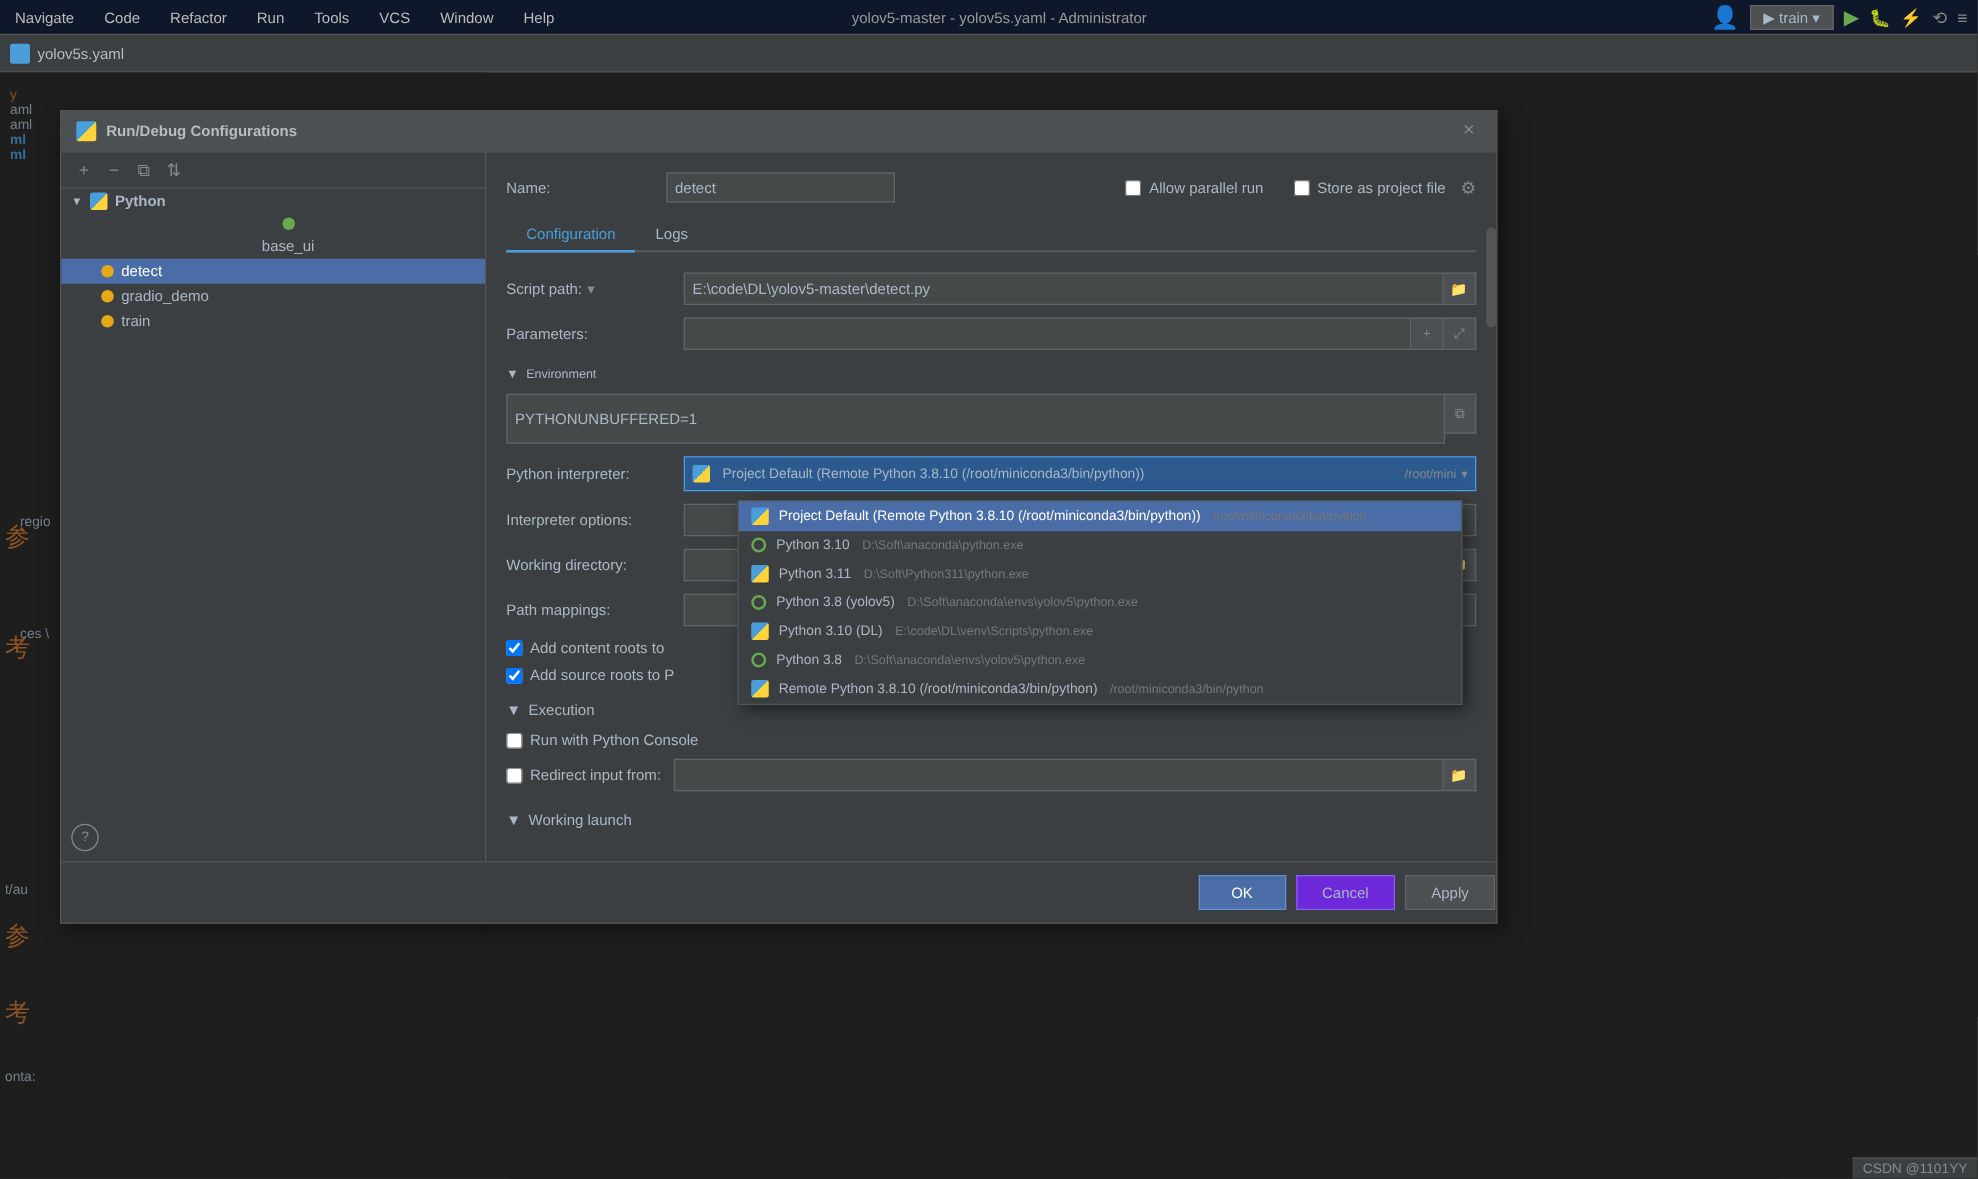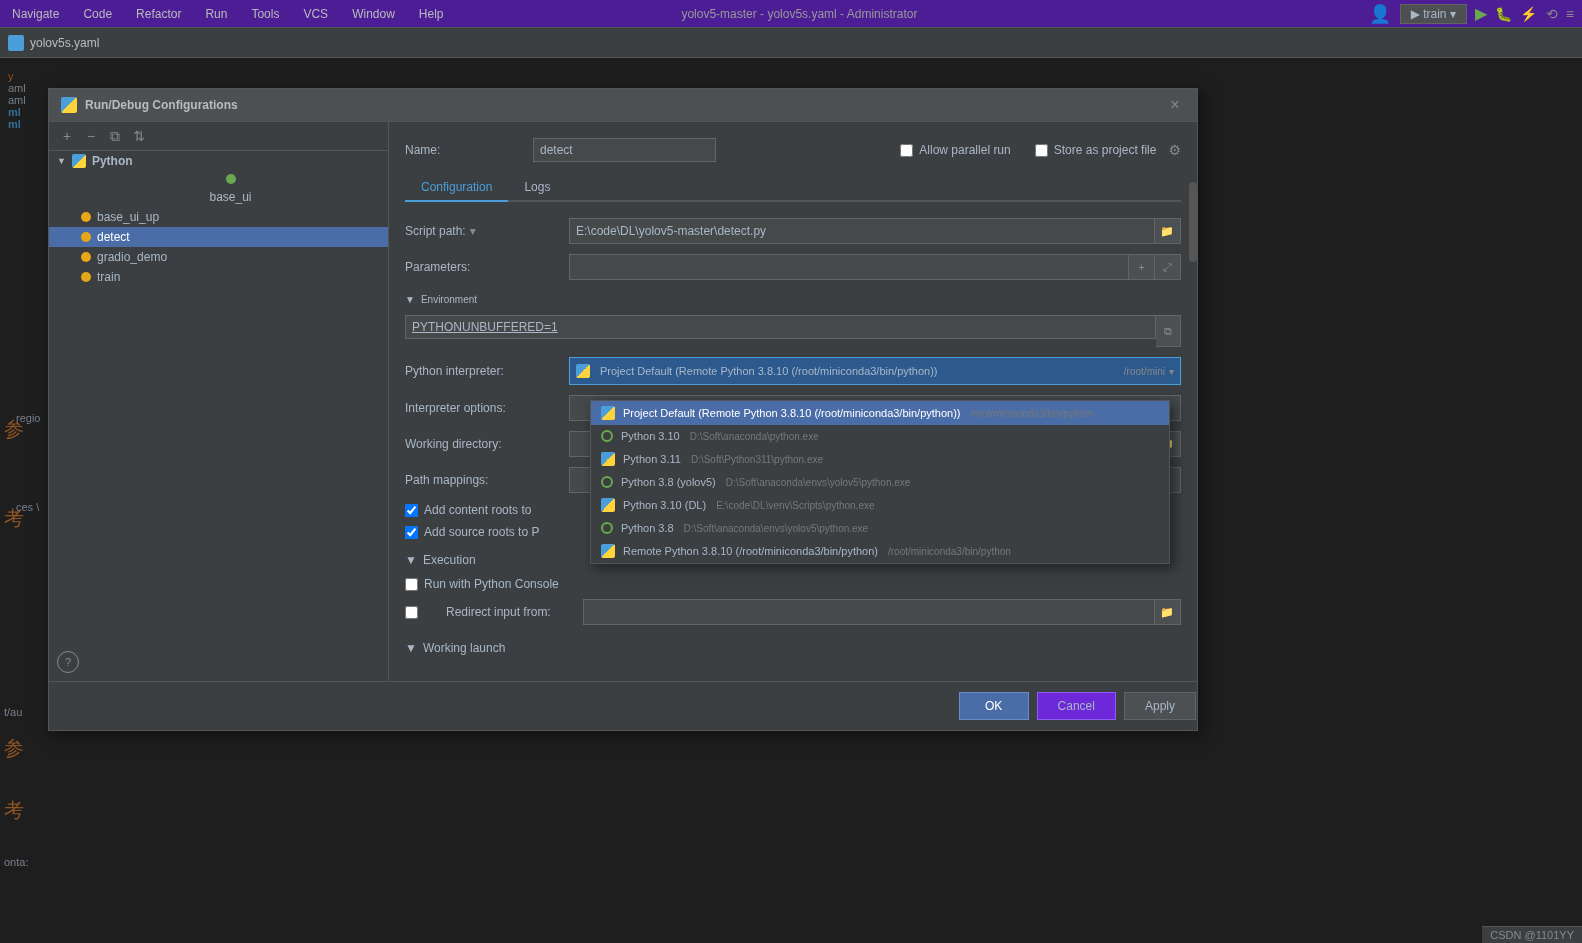--- a/index.html
+++ b/index.html
@@ -9,21 +9,21 @@
       background: #2b2b2b;
       color: #a9b7c6;
       width: 1582px;
       height: 943px;
       overflow: hidden;
       position: relative;
     }
 
     
     .menu-bar {
-      background: #4c1d95;
+      background: #0f172a;
       height: 28px;
       display: flex;
       align-items: center;
       padding: 0 8px;
       border-bottom: 1px solid #555;
       gap: 16px;
     }
     .menu-item {
       color: #bbbbbb;
       font-size: 12px;
@@ -253,21 +253,21 @@
     .tab-btn.active {
       color: #4a9eda;
       border-bottom: 2px solid #4a9eda;
     }
 
     
     .section-row {
       display: flex;
       align-items: center;
       margin-bottom: 10px;
-      gap: 24px;
+      gap: 2px;
     }
     .section-label {
       color: #a9b7c6;
       font-size: 12px;
       width: 140px;
       flex-shrink: 0;
     }
     .section-input {
       flex: 1;
       background: #45494a;
@@ -318,25 +318,24 @@
     }
     .collapsible-header span { font-size: 10px; }
 
     .env-textarea {
       width: 100%;
       background: #45494a;
       border: 1px solid #646464;
       color: #a9b7c6;
       font-size: 12px;
       padding: 4px 6px;
-      height: 24px;
+      height: 40px;
       outline: none;
       resize: none;
       position: relative;
-      text-decoration: underline;
     }
     .env-row {
       display: flex;
       align-items: stretch;
       margin-bottom: 10px;
     }
 
     .dropdown-btn {
       display: flex;
       align-items: center;
@@ -561,24 +560,20 @@
         <div class="tree-item parent">
           <span style="font-size:9px;">▼</span>
           <div class="python-icon"></div>
           <span>Python</span>
         </div>
 
         <div class="tree-item" style="padding-left:32px;flex-direction:column;">
           <div class="green-dot"></div>
           <span>base_ui</span>
         </div>
-        <div class="tree-item" style="padding-left:32px;">
-          <div class="orange-dot"></div>
-          <span>base_ui_up</span>
-        </div>
         <div class="tree-item selected" style="padding-left:32px;">
           <div class="orange-dot"></div>
           <span>detect</span>
         </div>
         <div class="tree-item" style="padding-left:32px;">
           <div class="orange-dot"></div>
           <span>gradio_demo</span>
         </div>
         <div class="tree-item" style="padding-left:32px;">
           <div class="orange-dot"></div>

